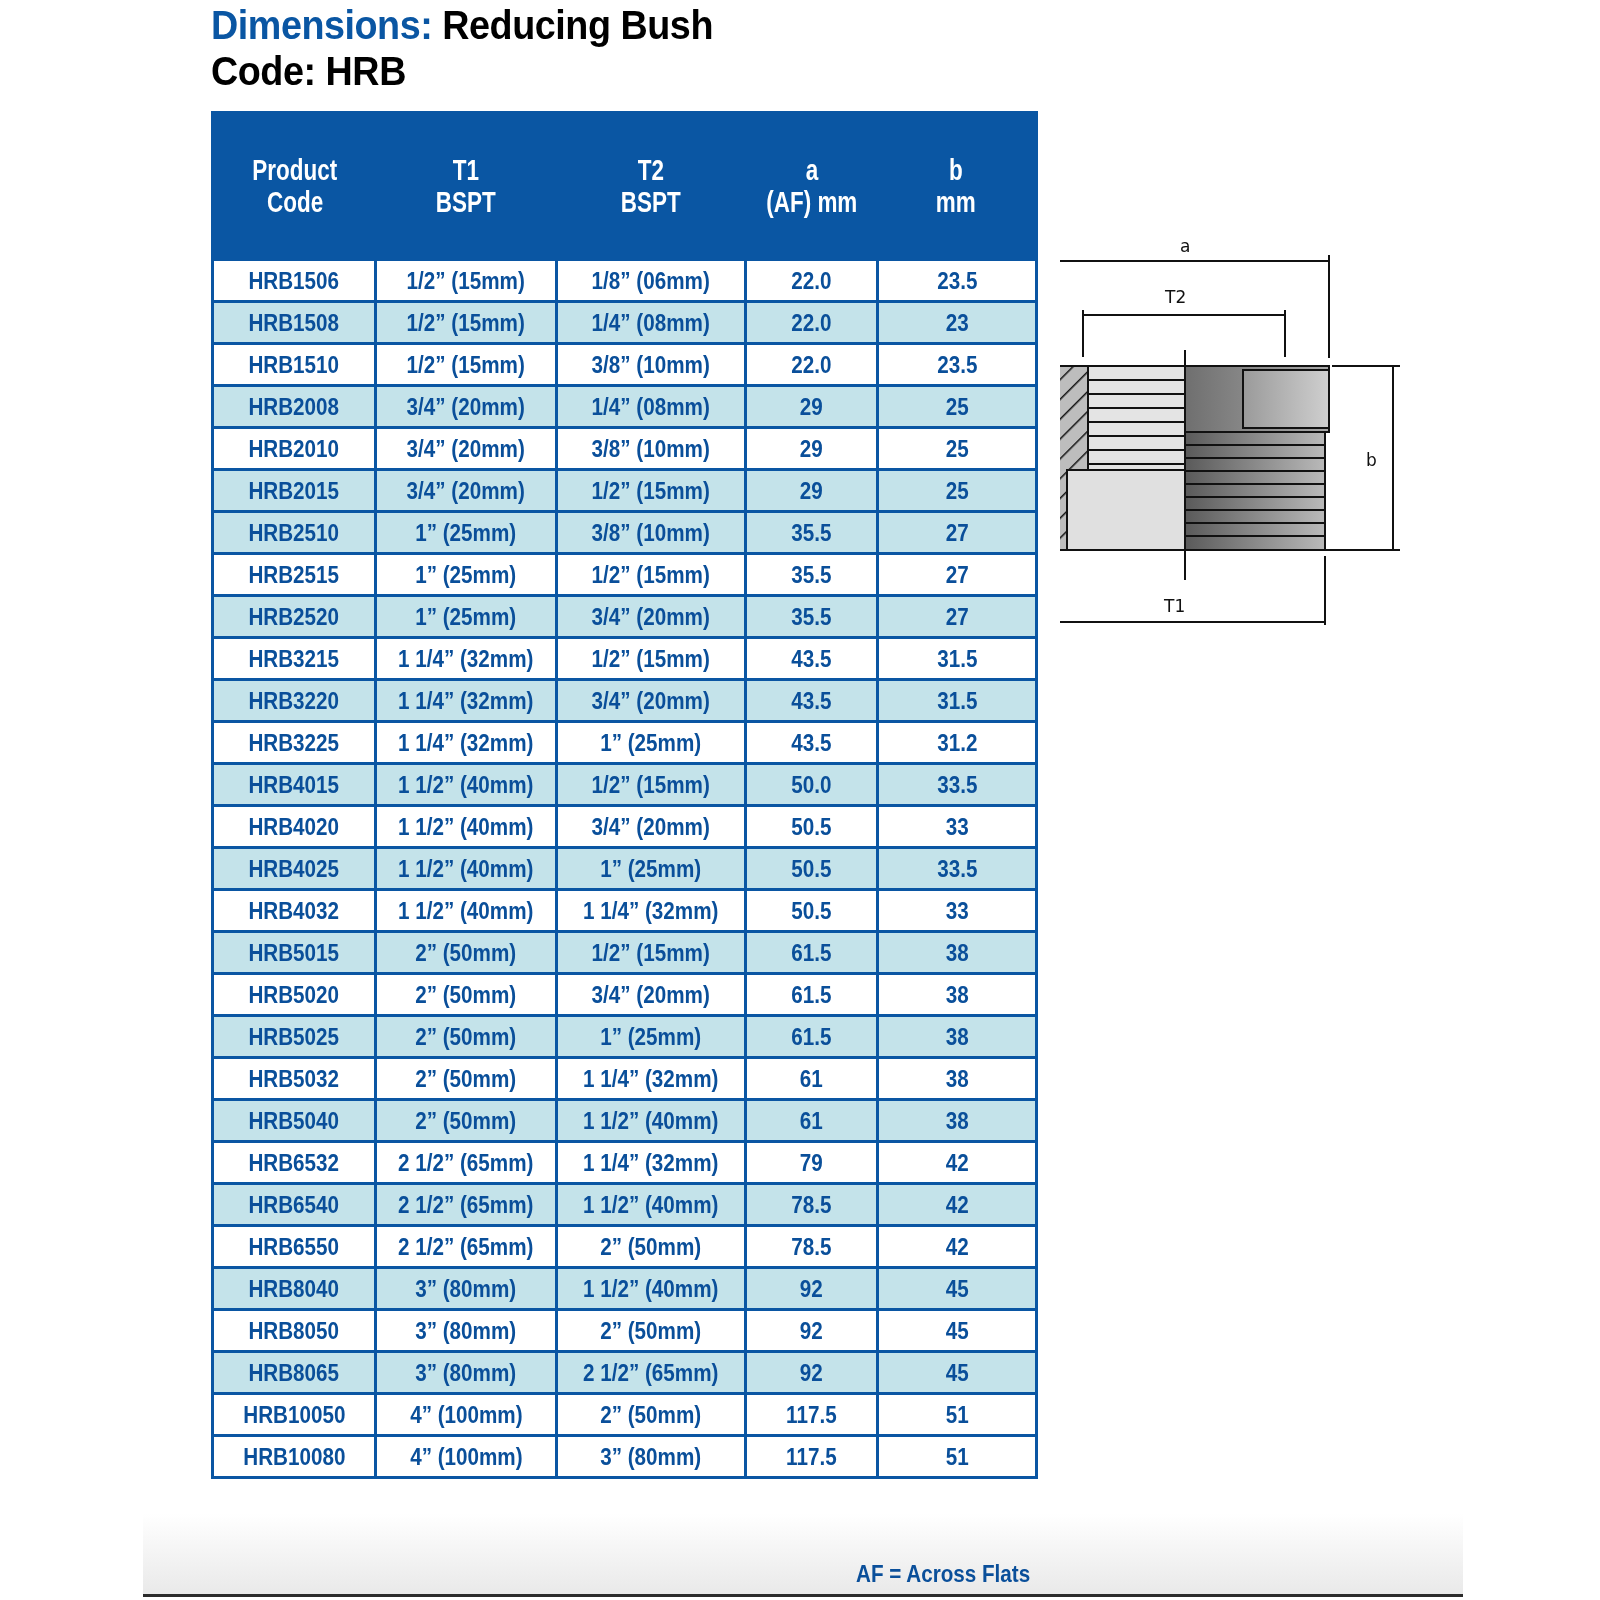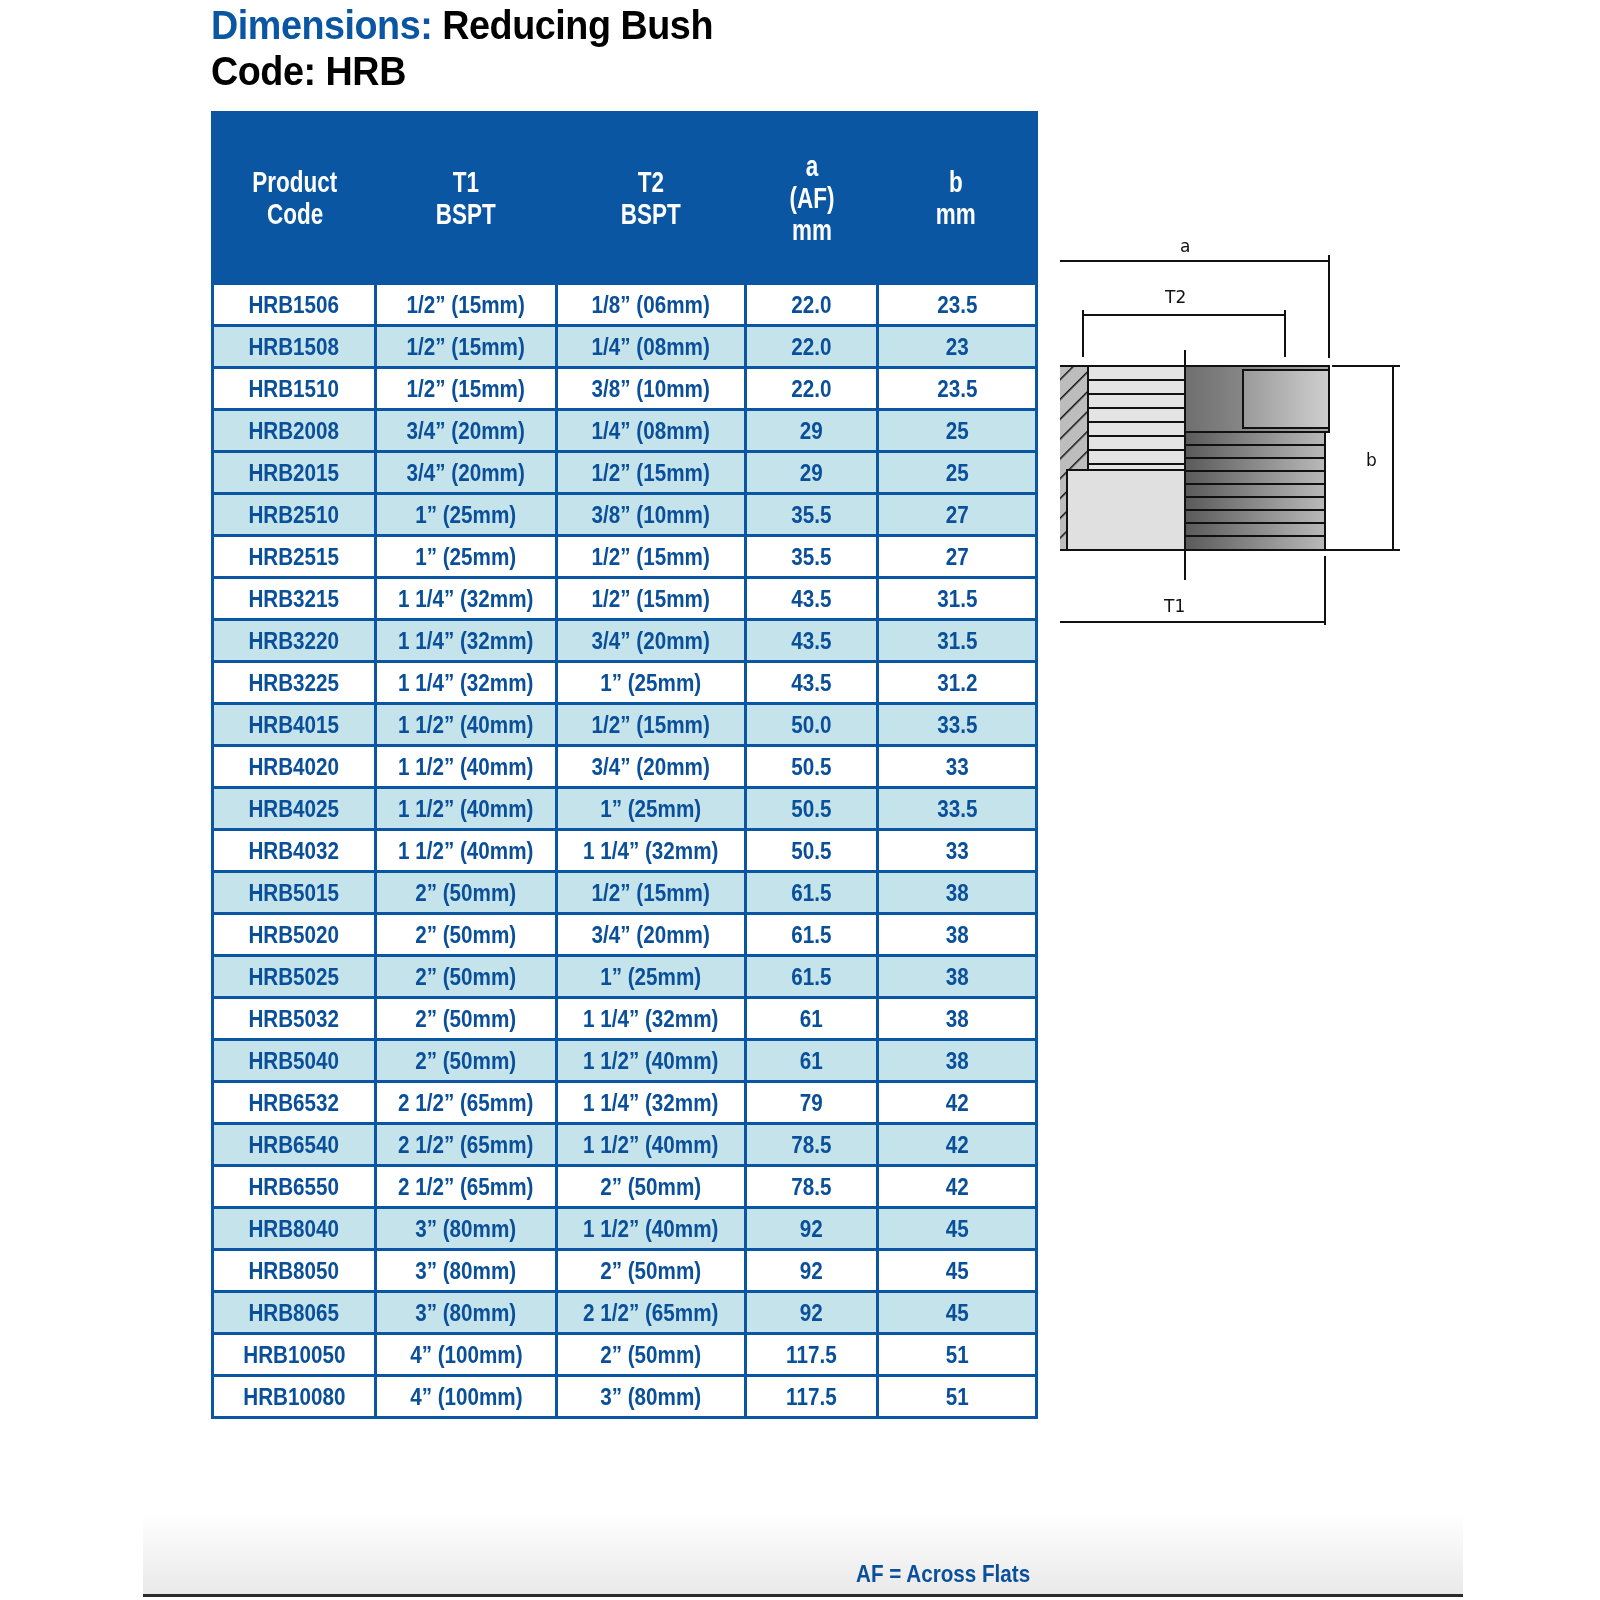--- a/index.html
+++ b/index.html
@@ -7,21 +7,21 @@
          font-family:"Liberation Sans", sans-serif; }
   .bottom-fade { position:absolute; left:143px; top:1460px; width:1320px; height:134px;
          background:linear-gradient(#ffffff 0%, #ffffff 40%, #e9e9e9 100%); }
   .bottom-rule { position:absolute; left:143px; top:1594px; width:1320px; height:3px; background:#2b2b2b; }
   .title { position:absolute; left:211px; top:2px; font-weight:bold; font-size:41px;
            line-height:46px; color:#000; letter-spacing:-0.5px; transform:scaleX(0.92); transform-origin:left top; }
   .title .accent { color:#0a56a3; }
   table.dims { position:absolute; left:211px; top:111px; width:824px; border-collapse:collapse;
          table-layout:fixed; border:3px solid #0a56a3; }
   table.dims th { background:#0a56a3; color:#fff; font-weight:bold; font-size:29px;
-         line-height:32px; height:144px; padding:12px; vertical-align:middle; text-align:center;
+         line-height:32px; height:144px; padding:0; vertical-align:middle; text-align:center;
          border:none; }
   table.dims th span { display:inline-block; transform:scaleX(0.88); }
   table.dims td { height:39px; border:3px solid #0a56a3; text-align:center; vertical-align:middle;
          color:#0a4f9a; font-weight:bold; font-size:24px; padding:0; }
   table.dims td span { display:inline-block; transform:scaleX(0.86); white-space:nowrap; }
   table.dims tr.alt td { background:#c4e3ea; }
   .footnote { position:absolute; left:856px; top:1560px; color:#0a4f9a; font-weight:bold; font-size:24px;
          transform:scaleX(0.86); transform-origin:left top; white-space:nowrap; }
   .diagram { position:absolute; left:1060px; top:240px; width:380px; height:400px; }
   .dim-label { font-family:"DejaVu Sans", sans-serif; font-size:17px; fill:#111; }
@@ -76,38 +76,52 @@
         <td><span>22.0</span></td>
         <td><span>23.5</span></td>
       </tr>
       <tr class="alt">
         <td><span>HRB2008</span></td>
         <td><span>3/4” (20mm)</span></td>
         <td><span>1/4” (08mm)</span></td>
         <td><span>29</span></td>
         <td><span>25</span></td>
       </tr>
+      <tr>
+        <td><span>HRB2010</span></td>
+        <td><span>3/4” (20mm)</span></td>
+        <td><span>3/8” (10mm)</span></td>
+        <td><span>29</span></td>
+        <td><span>25</span></td>
+      </tr>
       <tr class="alt">
         <td><span>HRB2015</span></td>
         <td><span>3/4” (20mm)</span></td>
         <td><span>1/2” (15mm)</span></td>
         <td><span>29</span></td>
         <td><span>25</span></td>
       </tr>
       <tr class="alt">
         <td><span>HRB2510</span></td>
         <td><span>1” (25mm)</span></td>
         <td><span>3/8” (10mm)</span></td>
         <td><span>35.5</span></td>
         <td><span>27</span></td>
       </tr>
       <tr>
         <td><span>HRB2515</span></td>
         <td><span>1” (25mm)</span></td>
         <td><span>1/2” (15mm)</span></td>
+        <td><span>35.5</span></td>
+        <td><span>27</span></td>
+      </tr>
+      <tr class="alt">
+        <td><span>HRB2520</span></td>
+        <td><span>1” (25mm)</span></td>
+        <td><span>3/4” (20mm)</span></td>
         <td><span>35.5</span></td>
         <td><span>27</span></td>
       </tr>
       <tr>
         <td><span>HRB3215</span></td>
         <td><span>1 1/4” (32mm)</span></td>
         <td><span>1/2” (15mm)</span></td>
         <td><span>43.5</span></td>
         <td><span>31.5</span></td>
       </tr>

